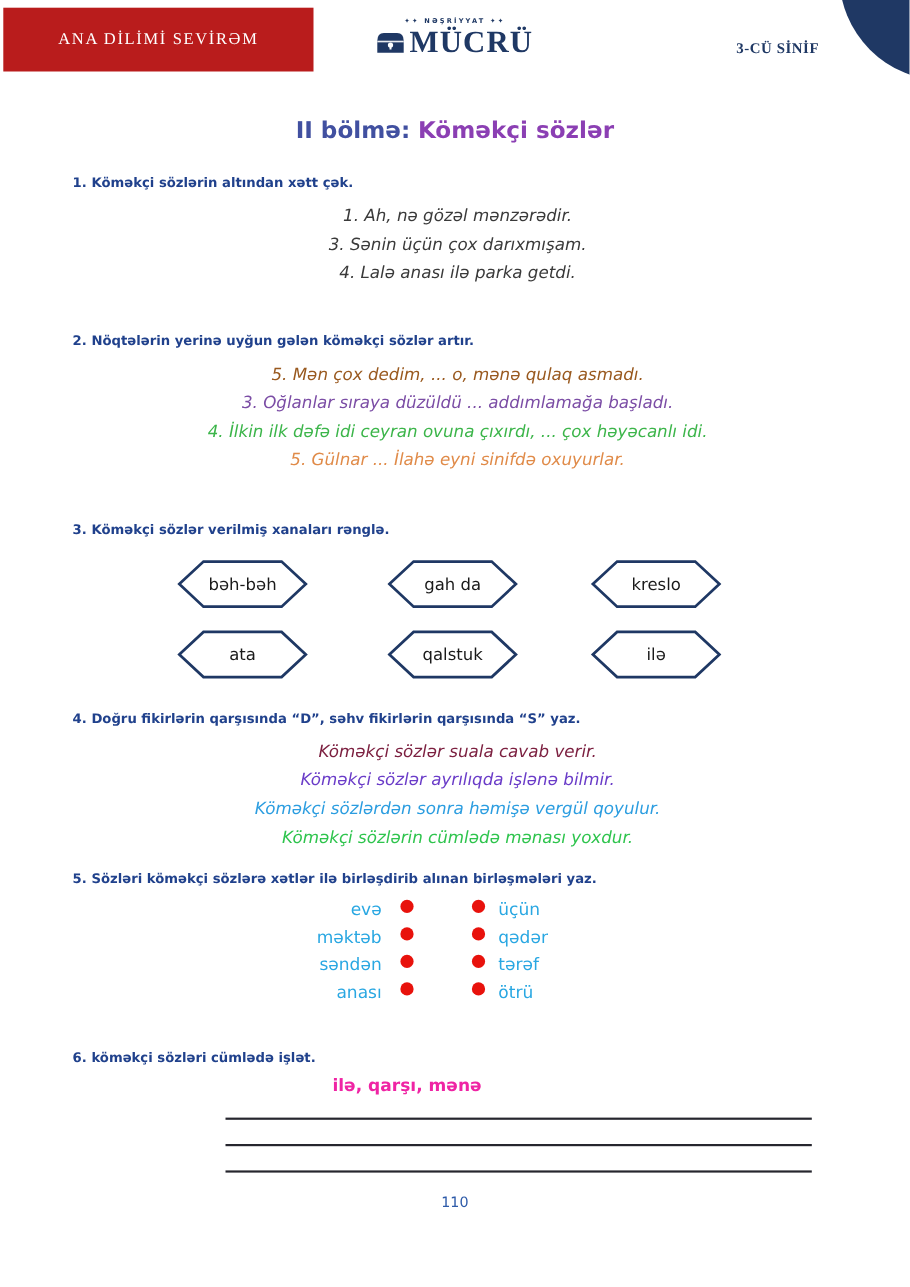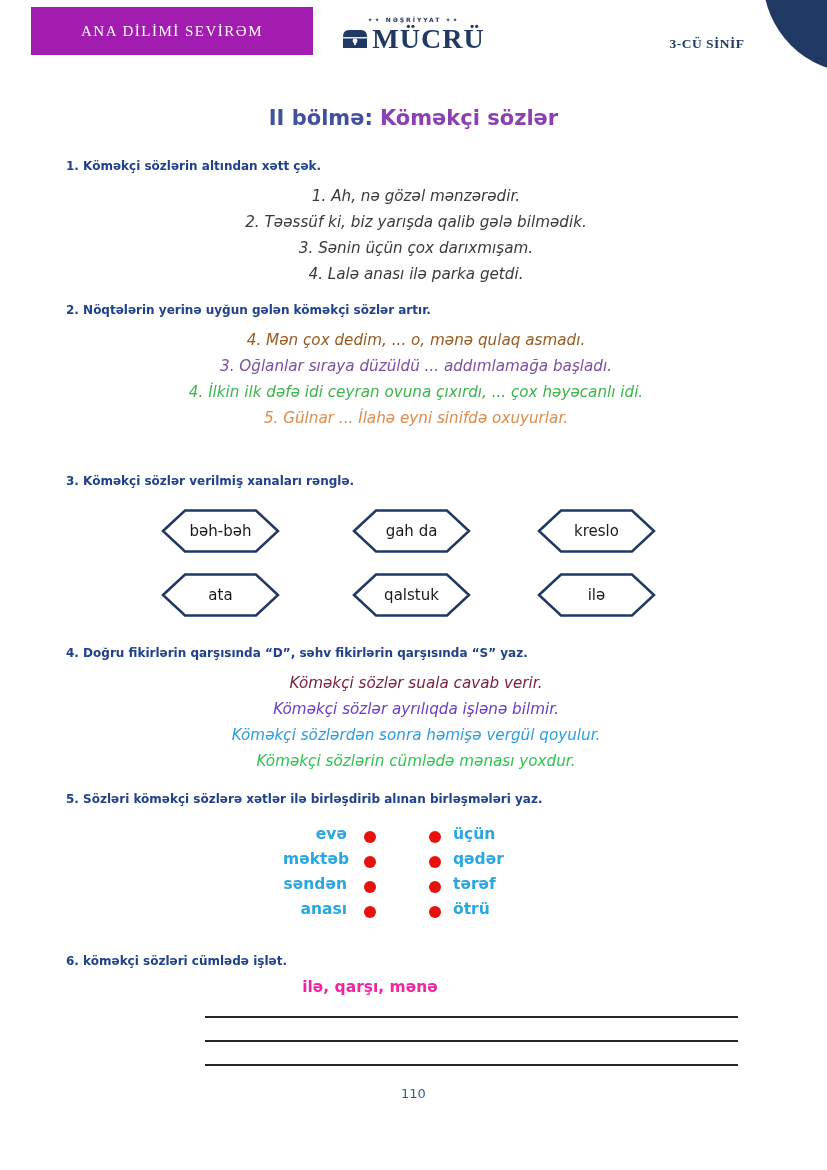--- a/index.html
+++ b/index.html
@@ -1,21 +1,21 @@
 <!DOCTYPE html>
 <html><head>
 <meta charset="utf-8">
 <style>
   html,body{margin:0;padding:0;background:#ffffff;}
   #page{position:relative;width:827px;height:1170px;background:#ffffff;overflow:hidden;
         font-family:"DejaVu Sans","Liberation Sans",sans-serif;}
 
   
-  .hdr-box{position:absolute;left:3px;top:7px;width:282px;height:48px;background:#a21caf;
-           display:flex;align-items:center;justify-content:center;margin-left:28px;}
+  .hdr-box{position:absolute;left:3px;top:7px;width:282px;height:58px;background:#b91c1c;
+           display:flex;align-items:center;justify-content:center;}
   .hdr-box span{color:#ffffff;font-family:"Liberation Serif","DejaVu Serif",serif;
                 font-size:15px;letter-spacing:1.5px;}
   .logo{position:absolute;left:0;right:0;top:16px;text-align:center;color:#1f3864;}
   .logo-top{font-size:6px;letter-spacing:2px;font-weight:bold;}
   .logo-top::before{content:"✦✦ ";font-size:6px;}
   .logo-top::after{content:" ✦✦";font-size:6px;}
   .logo-row{display:flex;align-items:center;justify-content:center;gap:4px;margin-top:0px;}
   .logo-name{font-family:"Liberation Serif","DejaVu Serif",serif;font-size:28px;font-weight:bold;
              letter-spacing:1px;color:#1f3864;}
   .grade{position:absolute;left:647px;top:36px;width:120px;text-align:center;color:#1f3864;
@@ -48,21 +48,21 @@
 
   
   .hexgrid{position:absolute;left:66px;top:508px;width:700px;height:110px;}
   .hex{position:absolute;width:119px;height:46px;}
   .hex svg{position:absolute;left:0;top:0;}
   .hex span{position:absolute;left:0;top:0;width:119px;height:46px;display:flex;
             align-items:center;justify-content:center;font-size:15px;color:#1a1a1a;}
 
   
   .match{position:absolute;left:283px;top:818px;}
-  .m-row{display:flex;align-items:flex-end;height:25px;font-weight:bold;}
+  .m-row{display:flex;align-items:flex-start;height:25px;}
   .m-left{width:64px;text-align:right;color:#29a7e2;font-size:15.5px;}
   .dot{width:12px;height:12px;border-radius:50%;background:#e8120c;flex:0 0 auto;}
   .d1{margin-left:17px;}
   .d2{margin-left:53px;}
   .m-right{margin-left:12px;color:#29a7e2;font-size:15.5px;}
 
   
   .ex6-words{position:absolute;top:978px;left:60px;width:620px;text-align:center;
              color:#ef24a4;font-weight:bold;font-size:15.5px;}
   .wline{position:absolute;left:205px;width:533px;border-top:2px solid #26262e;height:0;}
@@ -96,30 +96,29 @@
   <div class="corner-circle"></div>
 
   <div class="title">
     <span class="t1">II bölmə:</span><span class="t2">Köməkçi sözlər</span>
   </div>
 
   <div class="ex" style="top:159px;">
     <div class="ex-h">1. Köməkçi sözlərin altından xətt çək.</div>
     <div class="lines">
       <div class="c-black">1. Ah, nə gözəl mənzərədir.</div>
-      <div class="c-black">2. Təəssüf ki, biz yarışda qalib gələ bilmədik.</div>
       <div class="c-black">3. Sənin üçün çox darıxmışam.</div>
       <div class="c-black">4. Lalə anası ilə parka getdi.</div>
     </div>
   </div>
 
   <div class="ex" style="top:303px;">
     <div class="ex-h">2. Nöqtələrin yerinə uyğun gələn köməkçi sözlər artır.</div>
     <div class="lines">
-      <div class="c-brown">4. Mən çox dedim, ... o, mənə qulaq asmadı.</div>
+      <div class="c-brown">5. Mən çox dedim, ... o, mənə qulaq asmadı.</div>
       <div class="c-purple">3. Oğlanlar sıraya düzüldü ... addımlamağa başladı.</div>
       <div class="c-green">4. İlkin ilk dəfə idi ceyran ovuna çıxırdı, ... çox həyəcanlı idi.</div>
       <div class="c-orange">5. Gülnar ... İlahə eyni sinifdə oxuyurlar.</div>
     </div>
   </div>
 
   <div class="ex" style="top:474px;">
     <div class="ex-h">3. Köməkçi sözlər verilmiş xanaları rənglə.</div>
   </div>
   <div class="hexgrid">

